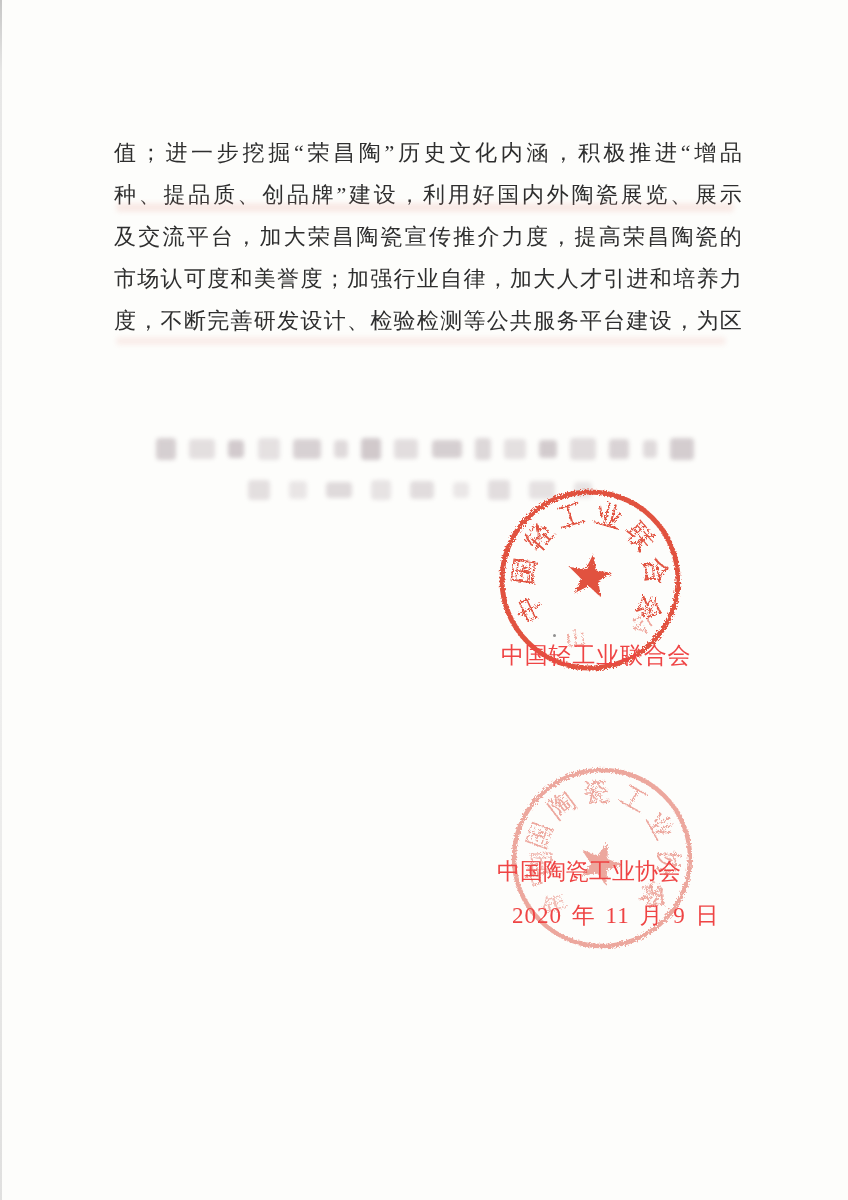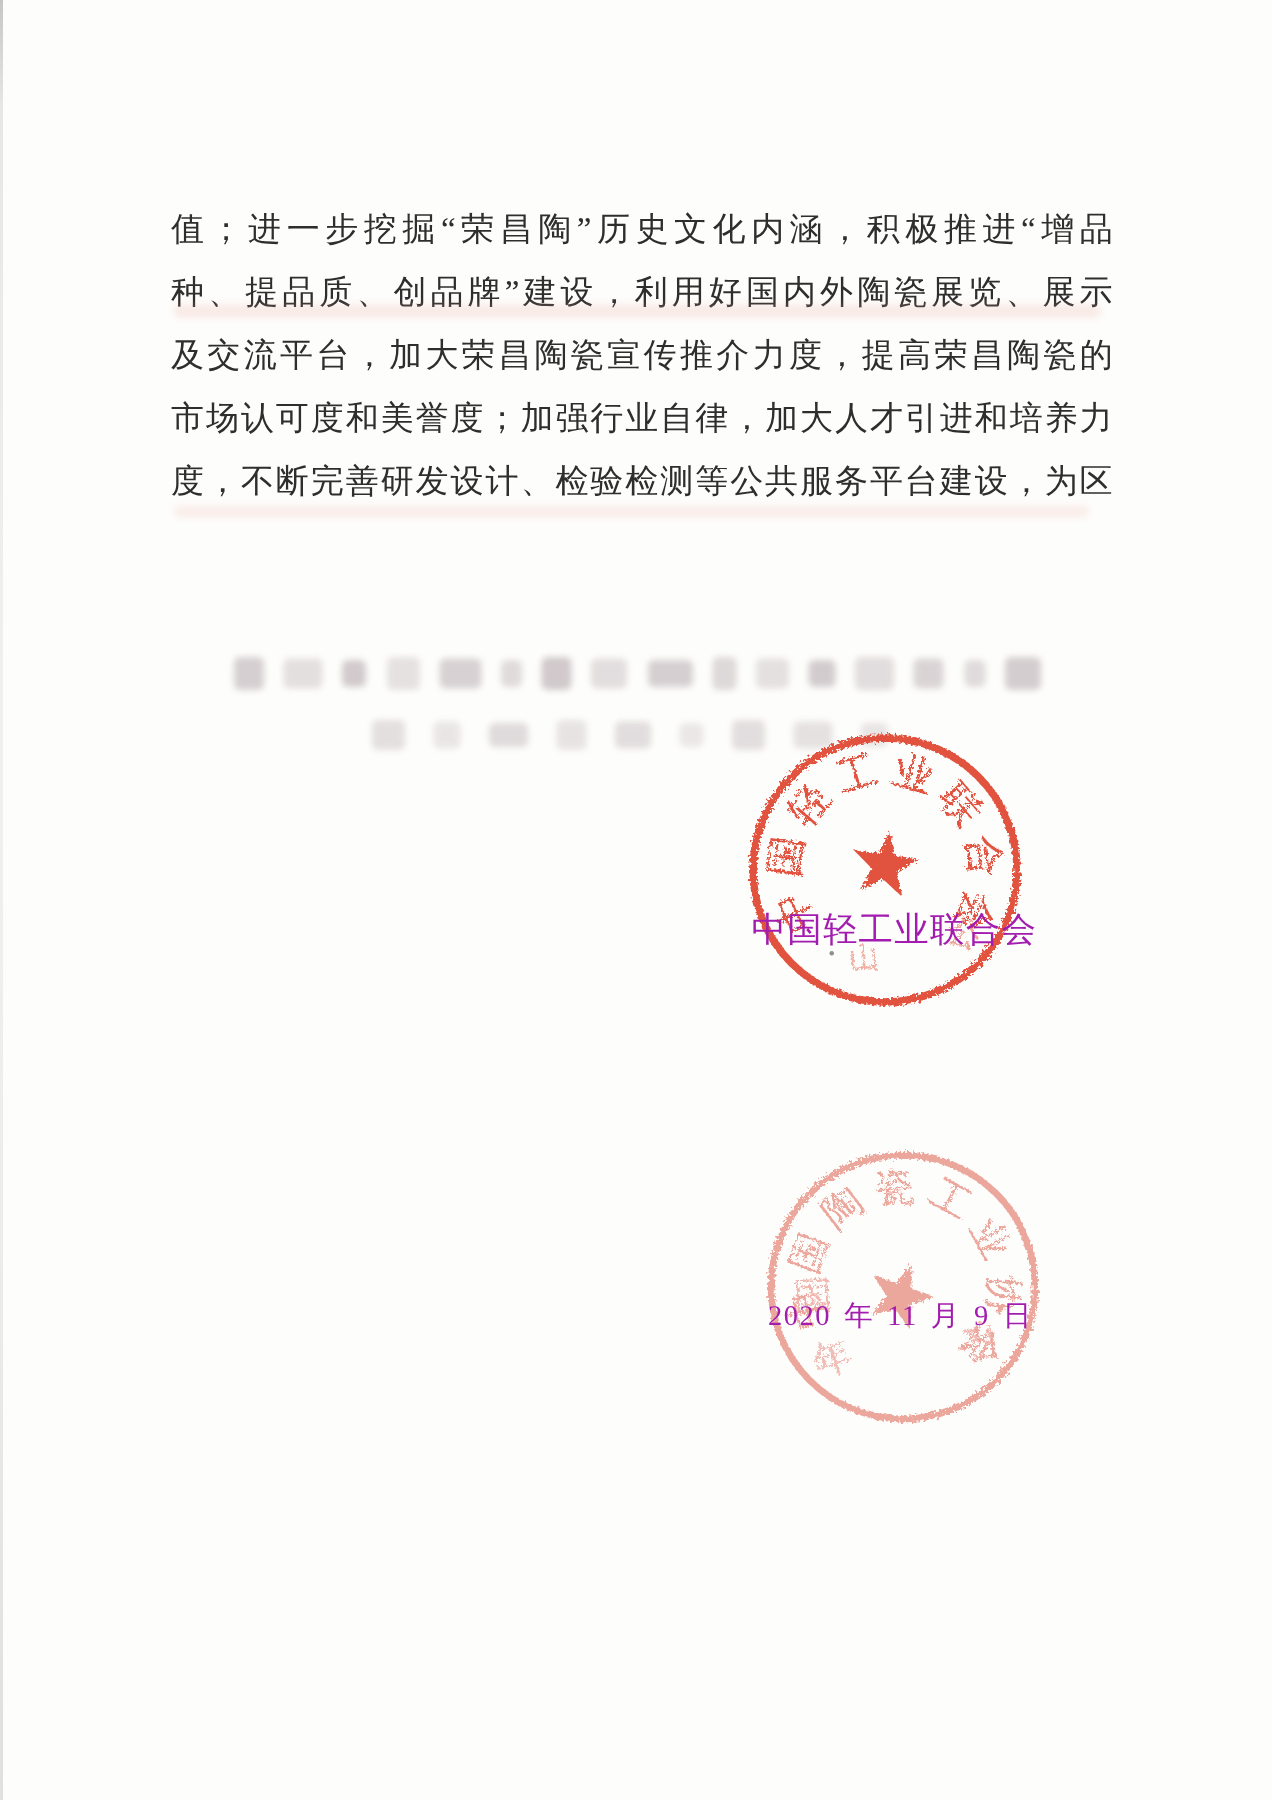--- a/index.html
+++ b/index.html
@@ -43,25 +43,25 @@
   .ghost2{left:248px;top:478px;width:344px;height:24px;}
   .blob{
     background:#9c8b93;border-radius:4px;filter:blur(2.3px);
   }
   
   .seal{position:absolute;pointer-events:none;}
   .seal1{left:480px;top:470px;}
   .seal2{left:492px;top:748px;}
   
   .sig{
-    position:absolute;color:#a21caf;white-space:nowrap;z-index:5;
+    position:absolute;color:#ef4444;white-space:nowrap;z-index:5;margin-top:36px;
   }
   .sig1{left:501px;top:604px;font-size:23px;letter-spacing:.8px;}
   .sig2{left:497px;top:820px;font-size:23px;letter-spacing:0;}
-  .dateline{left:512px;top:864px;font-size:19px;letter-spacing:1px;word-spacing:3px;}
+  .dateline{left:512px;top:864px;font-size:23px;letter-spacing:1px;word-spacing:3px;}
   .speck{
     position:absolute;border-radius:50%;background:#555;opacity:.65;
   }
 </style>
 </head>
 <body>
 
 <div class="page">
 
   <div class="edge-left"></div>
@@ -286,17 +286,18 @@
         <text transform="translate(176.8 114.8) rotate(94.1)" text-anchor="middle" dy="0.35em" font-size="26" fill="#dd5242" font-family="&quot;Liberation Serif&quot;,&quot;DejaVu Serif&quot;,serif">协</text>
         <text transform="translate(163.5 150.3) rotate(127.0)" text-anchor="middle" dy="0.35em" font-size="26" fill="#dd5242" font-family="&quot;Liberation Serif&quot;,&quot;DejaVu Serif&quot;,serif">会</text>
         <text transform="translate(50 116) rotate(-4)" text-anchor="middle" dy="0.35em" font-size="26" fill="#dd5242" opacity="0.8" font-family="&quot;Liberation Serif&quot;,&quot;DejaVu Serif&quot;,serif">国</text>
         <text transform="translate(63 157) rotate(-18)" text-anchor="middle" dy="0.35em" font-size="26" fill="#dd5242" opacity="0.75" font-family="&quot;Liberation Serif&quot;,&quot;DejaVu Serif&quot;,serif">年</text>
         <text transform="translate(161 145) rotate(25)" text-anchor="middle" dy="0.35em" font-size="26" fill="#dd5242" opacity="0.75" font-family="&quot;Liberation Serif&quot;,&quot;DejaVu Serif&quot;,serif">分</text>
       </g>
     </svg>
 
   <div class="sig sig1">中国轻工业联合会</div>
 
+  <div class="sig sig2">中国陶瓷工业协会</div>
 
   <div class="sig dateline">2020 年 11 月 9 日</div>
 
   <div class="speck" style="left:553px;top:634px;width:3px;height:3px;"></div>
 </div>
 
 </body></html>

